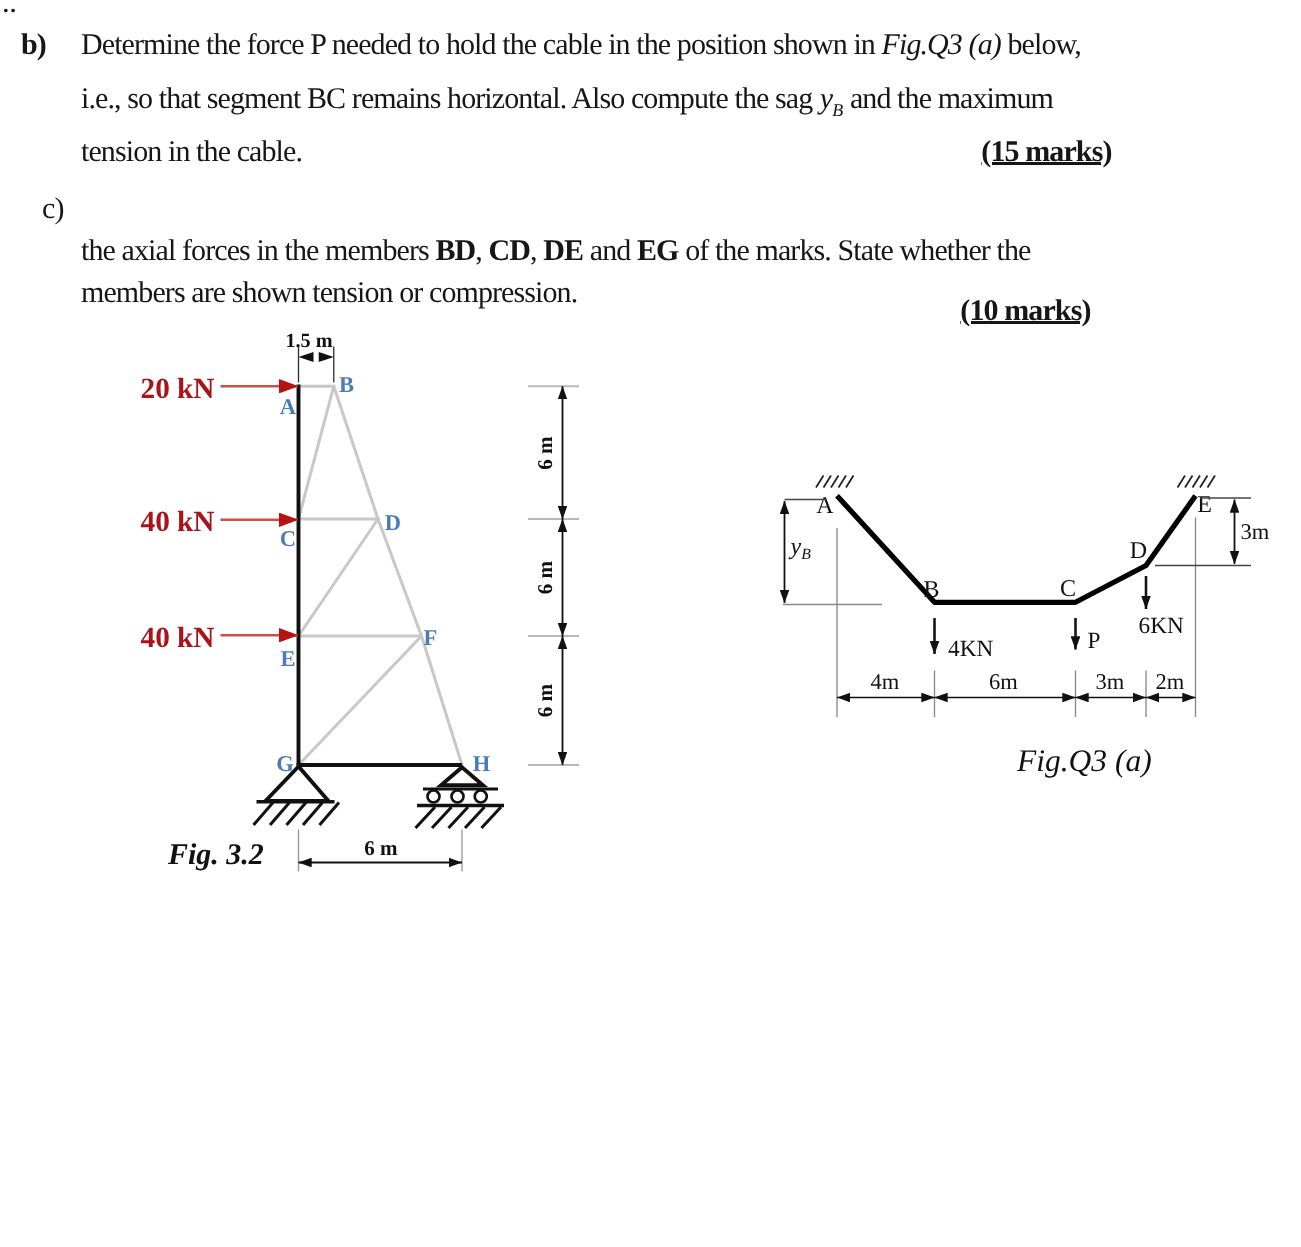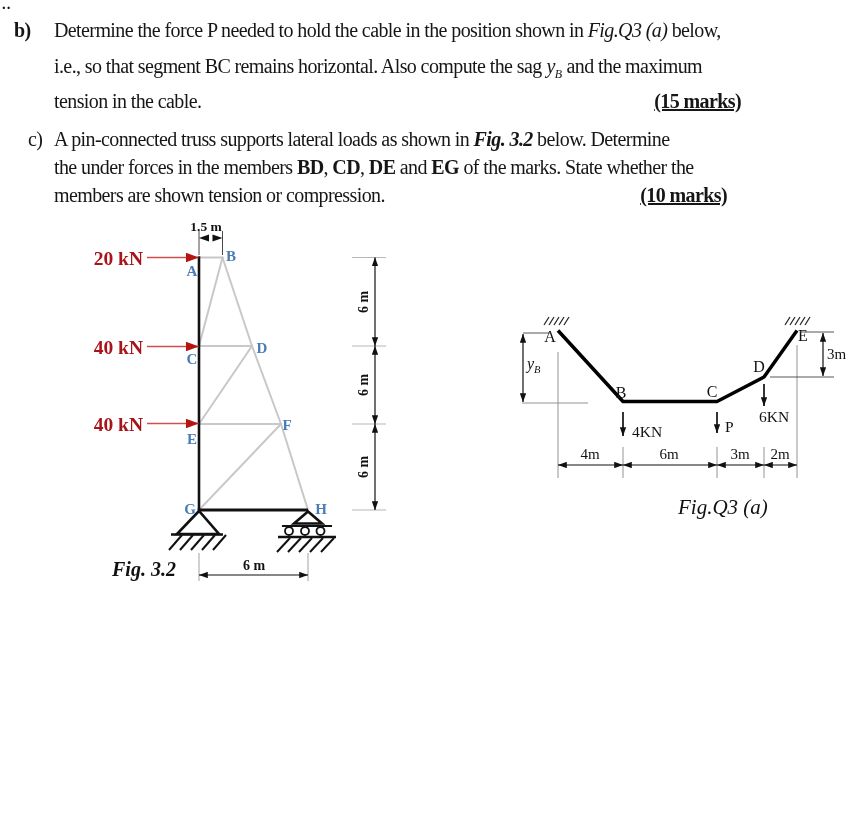--- a/index.html
+++ b/index.html
@@ -24,24 +24,23 @@
 
   <span class="corner">..</span>
 
   <div class="qline" style="top:19px;left:14px;"><b>b)</b></div>
   <div class="qline" style="top:19px;left:54px;"><span>Determine the force P needed to hold the cable in the position shown in </span><span class="fig-ref">Fig.Q3 (a)</span><span> below,</span></div>
   <div class="qline" style="top:90px;left:54px;">tension in the cable.</div>
   <div class="qline" style="top:54.5px;left:54px;"><span>i.e., so that segment BC remains horizontal. Also compute the sag</span><span class="sag">y</span><sub class="sagsub">B</sub><span>and the maximum</span></div>
   <div class="qline marks" style="top:90px;right:126px;">(15 marks)</div>
 
   <div class="qline" style="top:128px;left:28px;">c)</div>
-  <div class="qline" style="top:128px;left:54px;"><span>A pin-connected truss supports lateral loads as shown in </span><span class="fig-ref-bold">Fig. 3.2</span><span> below. Determine</span></div>
-  <div class="qline" style="top:156px;left:54px;"><span>the under forces in the members </span><span class="member-b">BD</span><span>, </span><span class="member-b">CD</span><span>, </span><span class="member-b">DE</span><span> and </span><span class="member-b">EG</span><span> of the marks. State whether the</span></div>
+  <div class="qline" style="top:156px;left:54px;"><span>the axial forces in the members </span><span class="member-b">BD</span><span>, </span><span class="member-b">CD</span><span>, </span><span class="member-b">DE</span><span> and </span><span class="member-b">EG</span><span> of the marks. State whether the</span></div>
   <div class="qline" style="top:184px;left:54px;">members are shown tension or compression.</div>
-  <div class="qline marks" style="top:184px;right:140px;">(10 marks)</div>
+  <div class="qline marks" style="top:196px;right:140px;">(10 marks)</div>
 
   <svg style="left:85px;top:215px;" width="305" height="375" viewBox="85 215 305 375">
     <defs>
       <marker id="ta" markerWidth="9" markerHeight="6.4" refX="8.8" refY="3.2" orient="auto-start-reverse" markerUnits="userSpaceOnUse">
         <path d="M0,0 L9,3.2 L0,6.4 Z" fill="#111"></path>
       </marker>
       <marker id="ra" markerWidth="13" markerHeight="9.6" refX="12.6" refY="4.8" orient="auto" markerUnits="userSpaceOnUse">
         <path d="M0,0 L13,4.8 L0,9.6 Z" fill="#b61313"></path>
       </marker>
     </defs>

